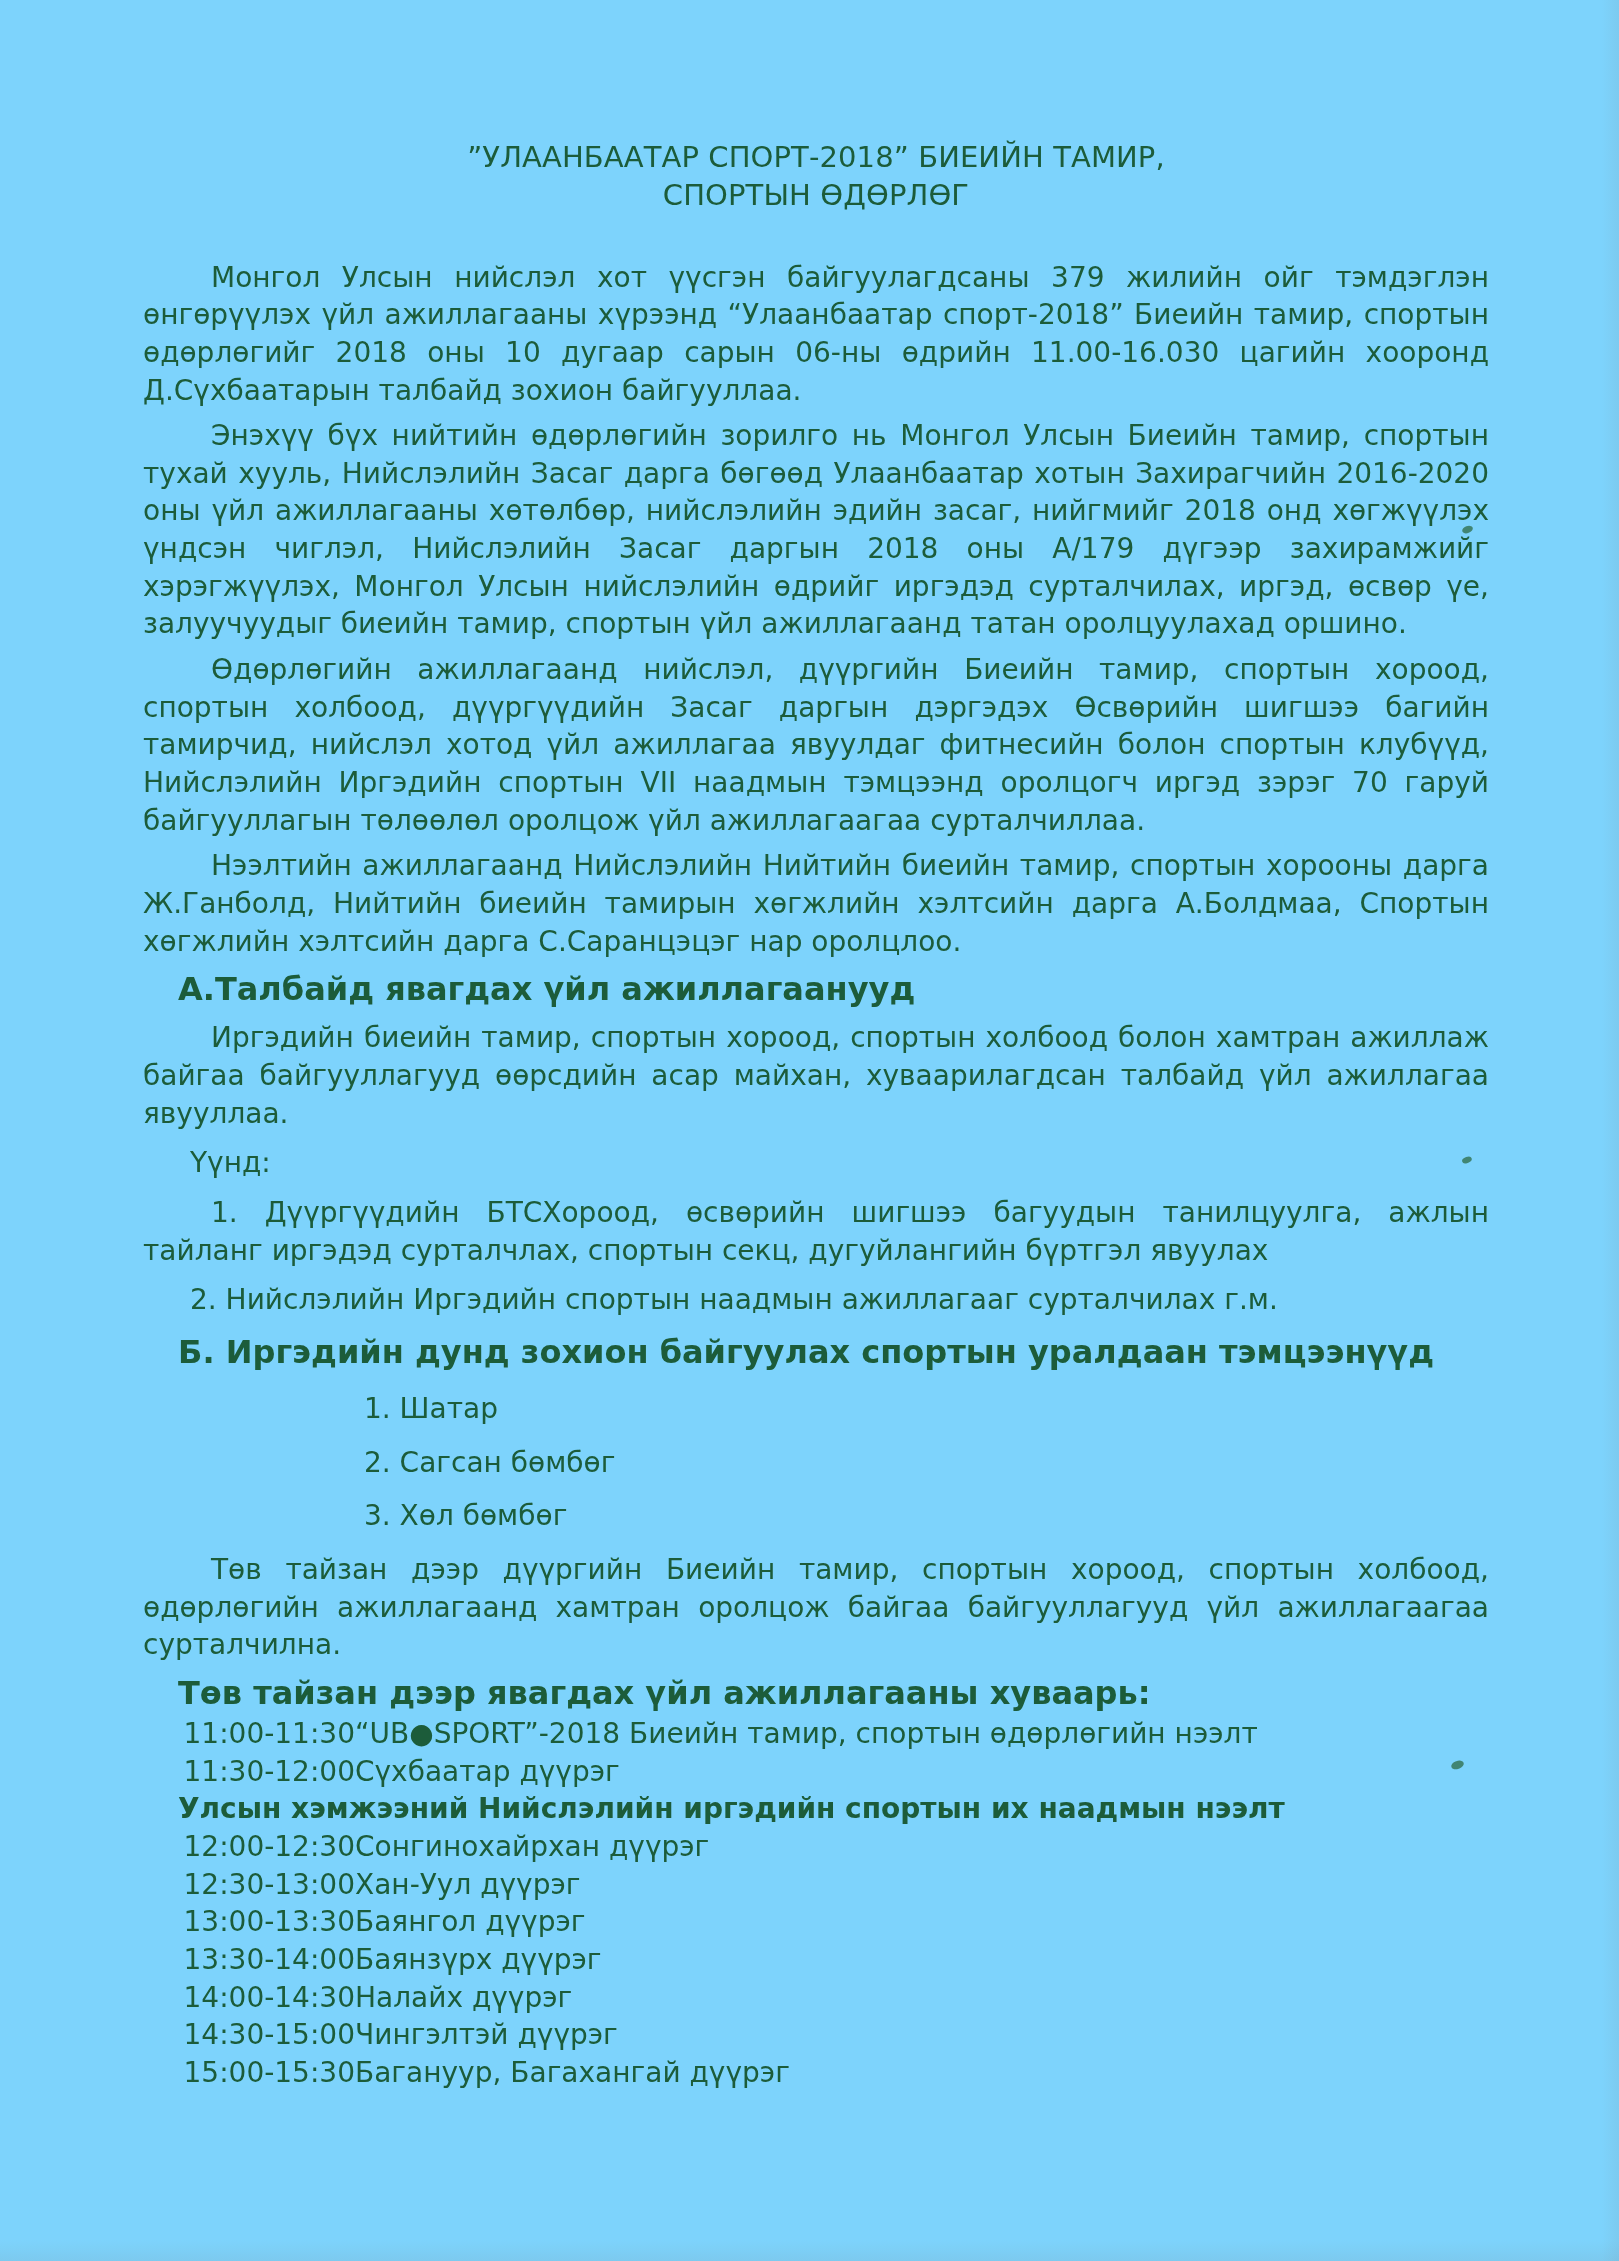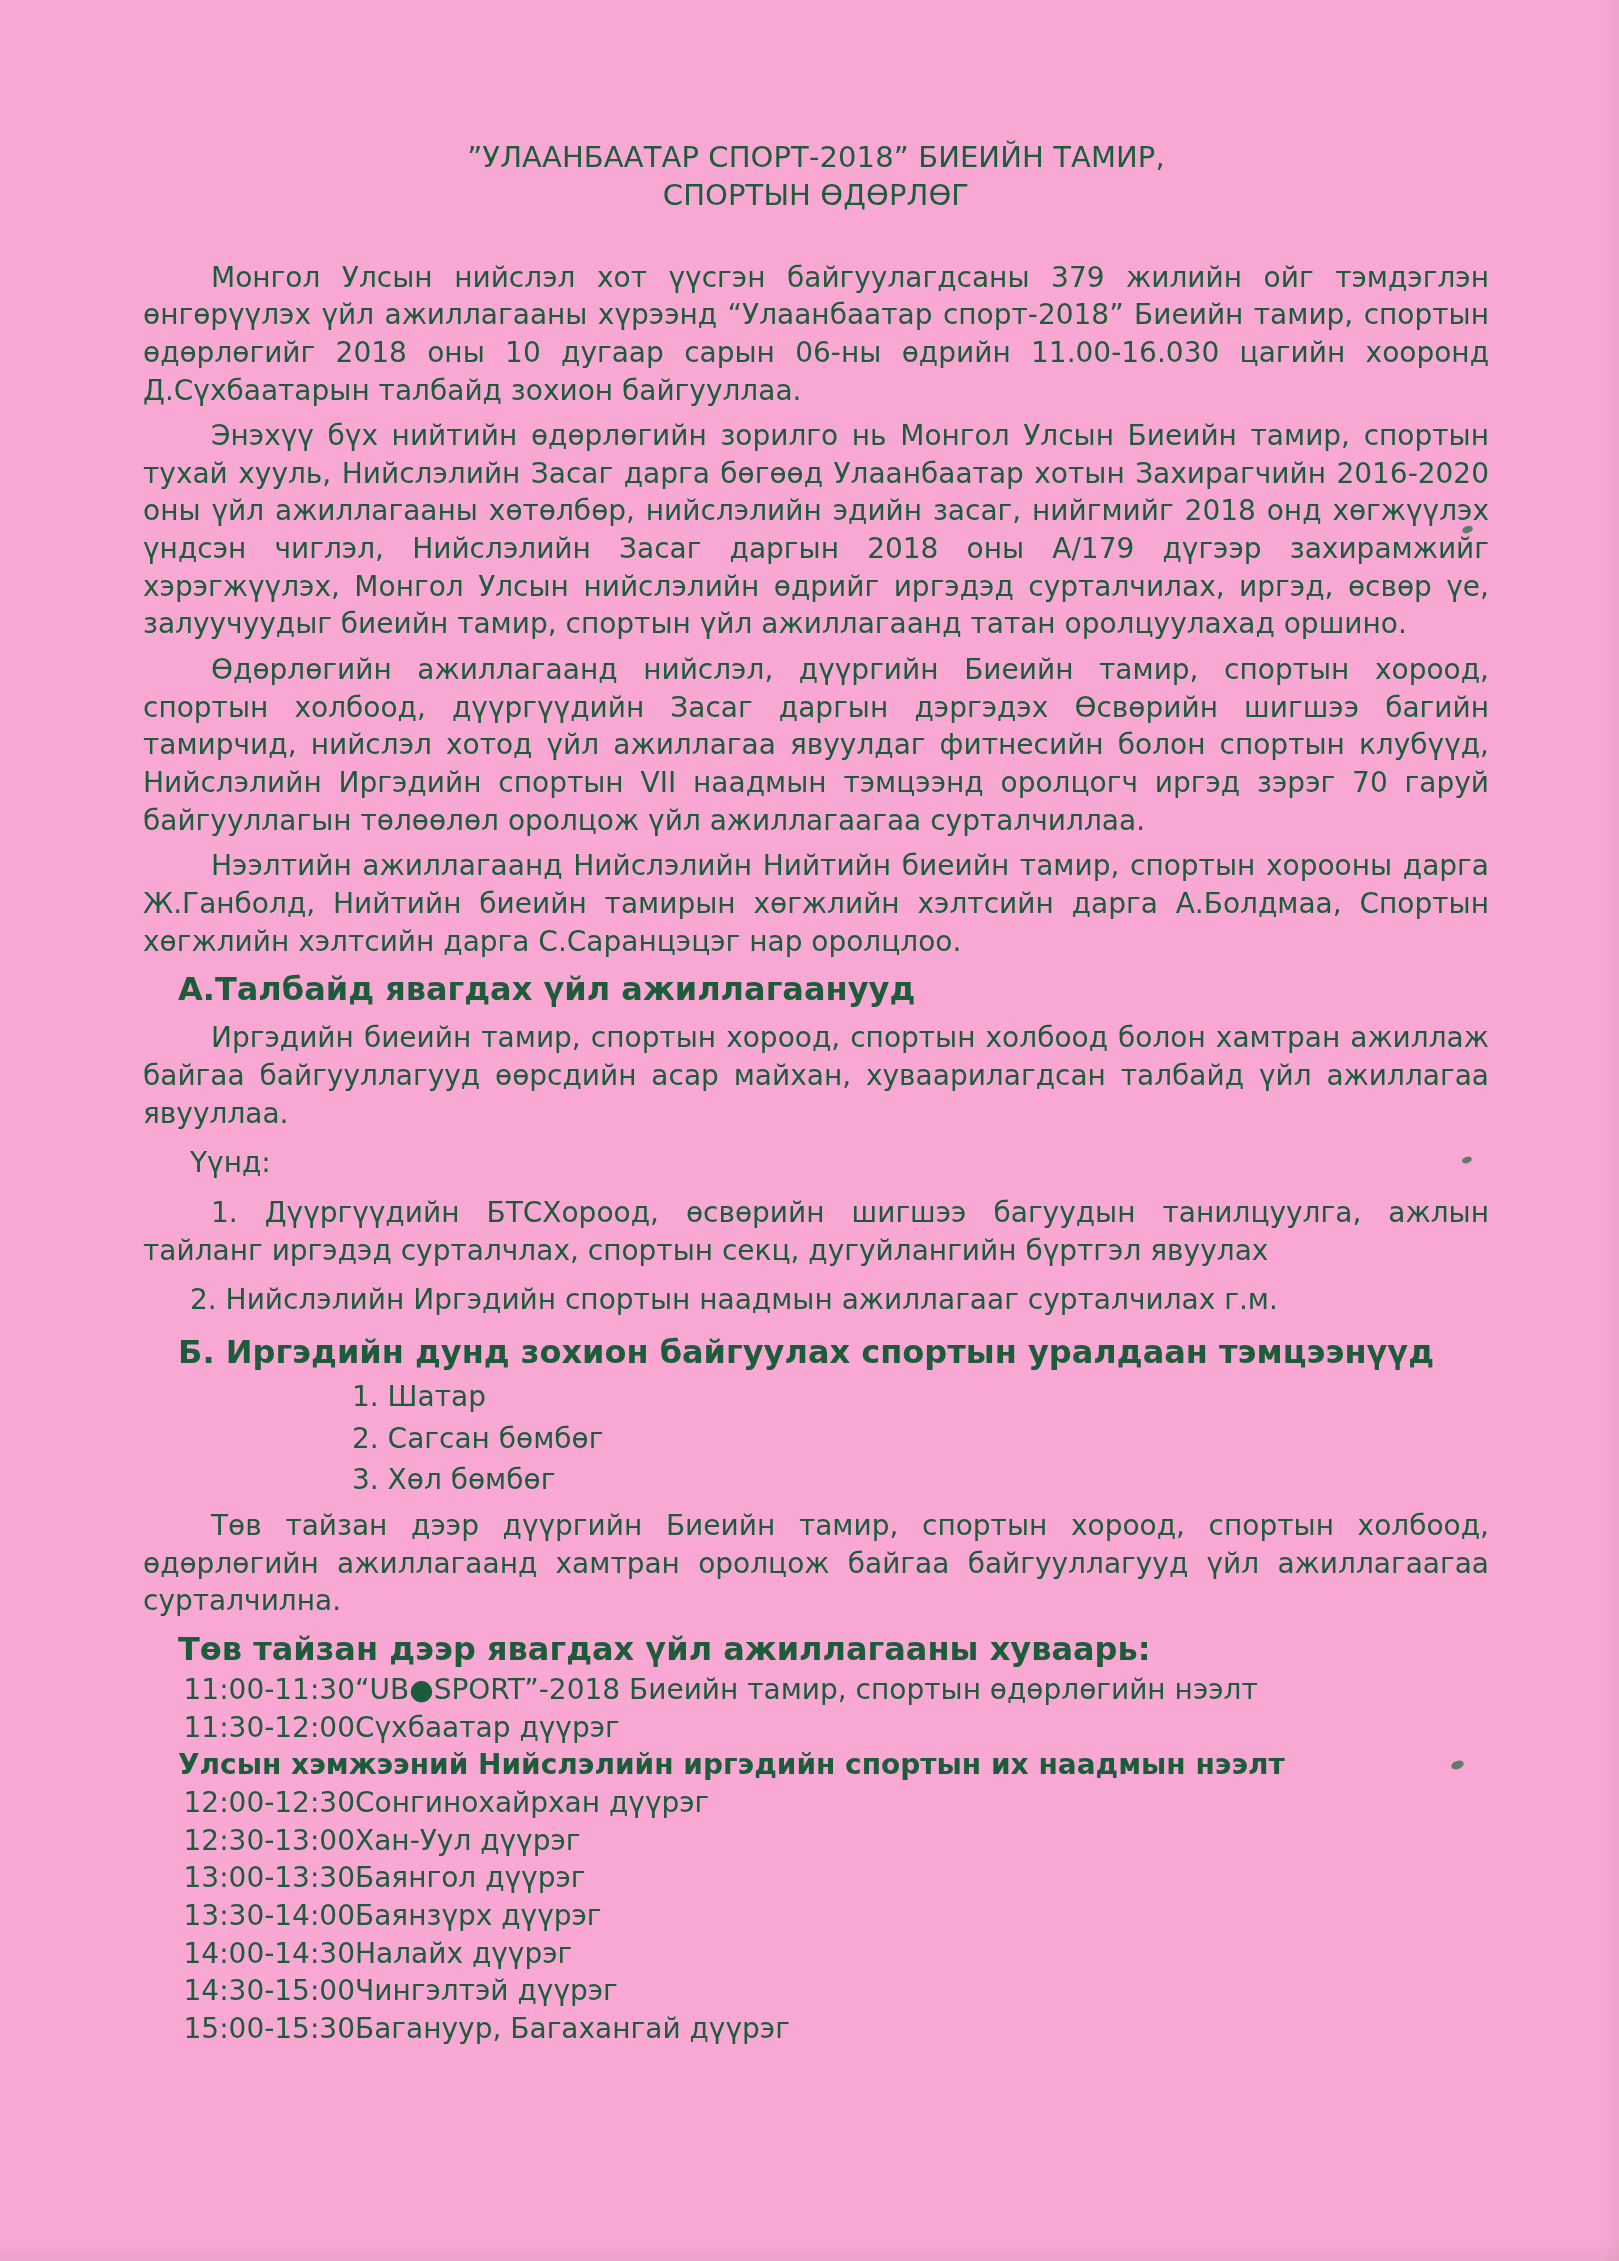--- a/index.html
+++ b/index.html
@@ -14,21 +14,21 @@
     color: #1c5c3a;
     position: relative;
     overflow: hidden;
   }
   .page {
     position: absolute;
     left: 0;
     top: 0;
     width: 1620px;
     height: 2261px;
-    background: #f9a8d4;
+    background: #7dd3fc;
   }
   .content {
     position: absolute;
     left: 135px;
     top: 138px;
     width: 1362px;
   }
   .title {
     text-align: center;
     font-size: 29px;
@@ -63,21 +63,21 @@
     text-indent: 0;
   }
   p.sub-item {
     margin: 12px;
     font-size: 28px;
     line-height: 1.345;
     color: #1c5c3a;
     text-indent: 43px;
   }
   p.center-item {
-    margin: 4px;
+    margin: 16px;
     font-size: 28px;
     line-height: 1.345;
     color: #1c5c3a;
     padding-left: 213px;
   }
   .schedule {
     margin: 0;
     padding: 0;
     list-style: none;
   }

